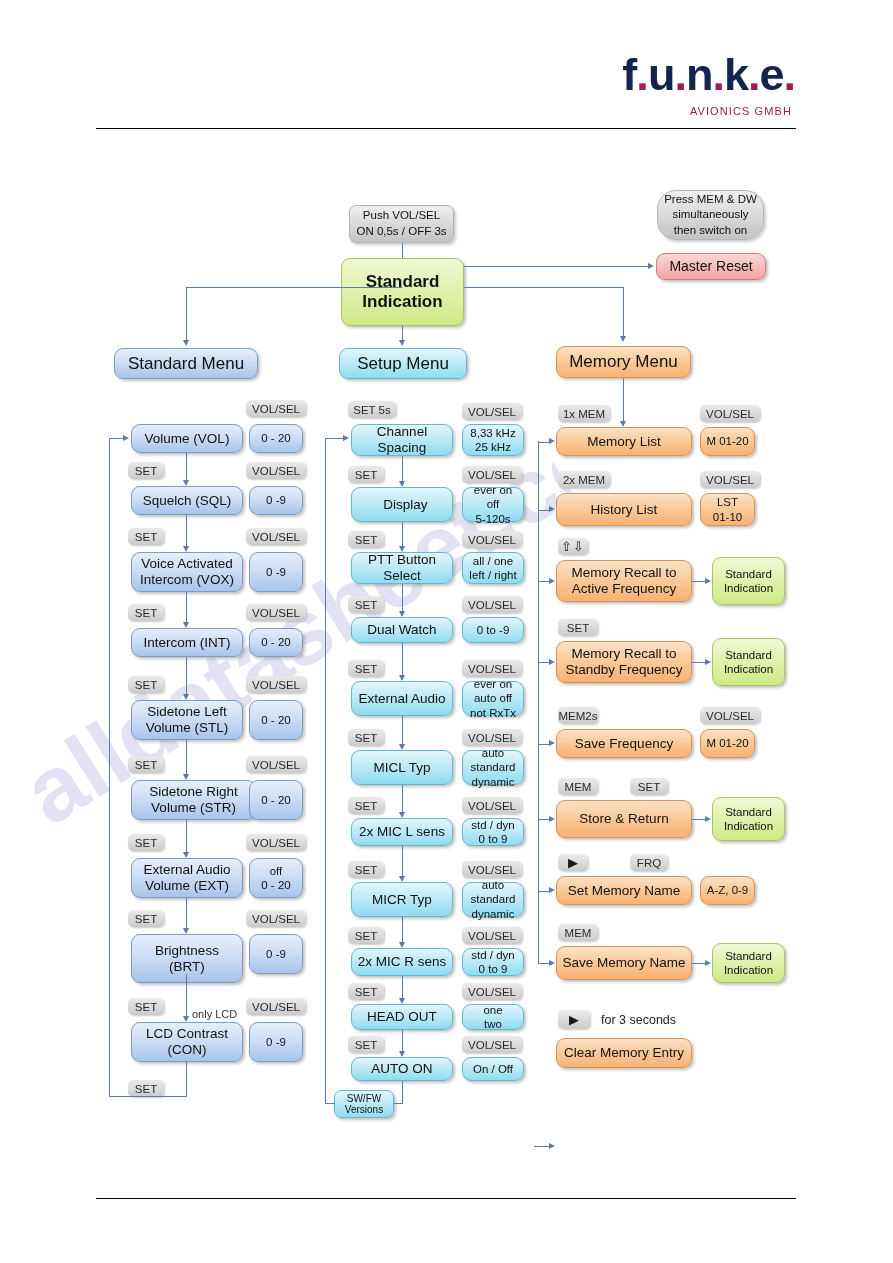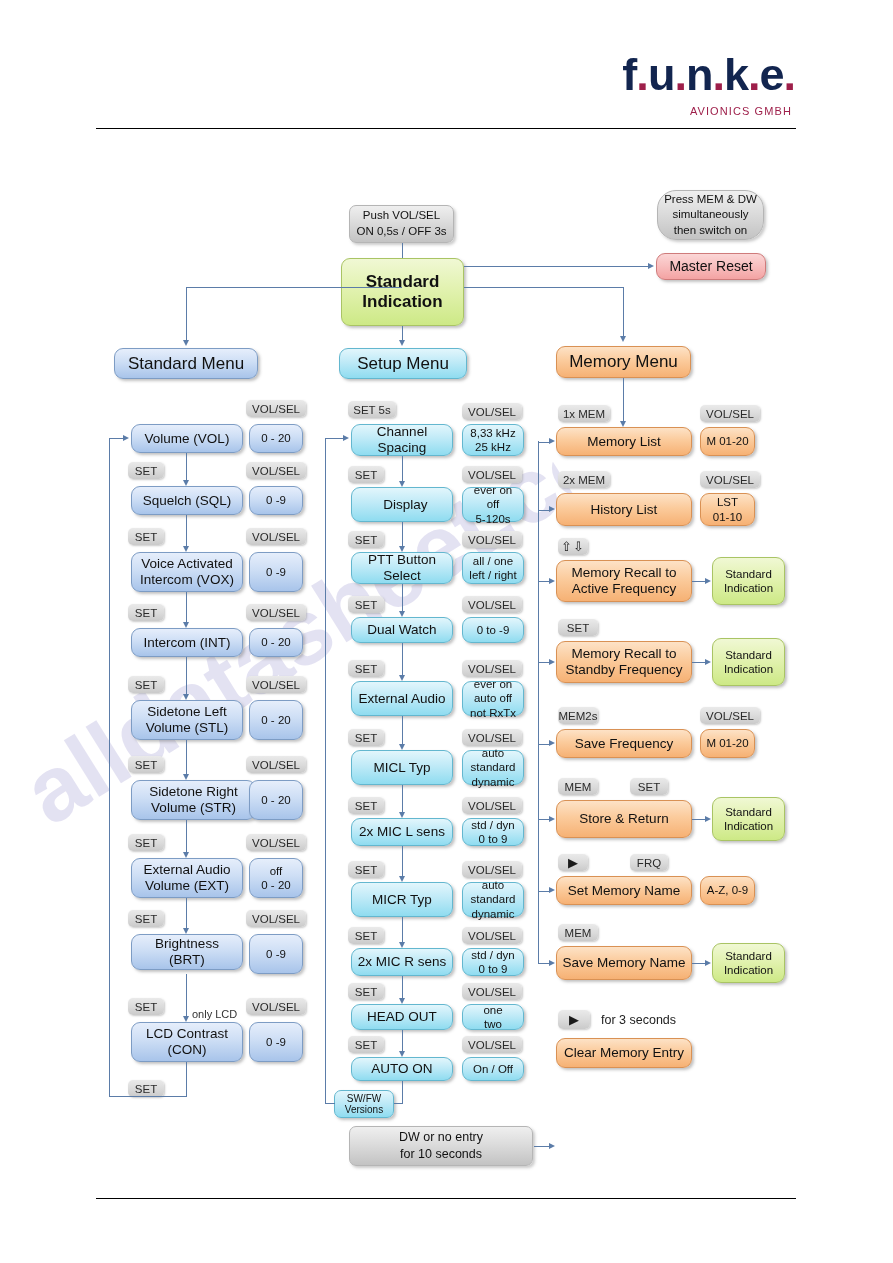--- a/index.html
+++ b/index.html
@@ -260,21 +260,21 @@
       <div class="node blue" style="left:131px; top:858px; width:112px; height:40px;">
         <span>External Audio<br>Volume  (EXT)</span>
       </div>
       <div class="node blue val" style="left:249px; top:858px; width:54px; height:40px;">
         <span>off<br>0 - 20</span>
       </div>
       <div class="vline" style="left:186px; top:898px; height:30px;"></div>
       <div class="arrow-down" style="left:182.5px; top:928px;"></div>
       <div class="tag" style="left:128px; top:910px; width:36px; height:17px;">SET</div>
       <div class="tag" style="left:246px; top:910px; width:60px; height:17px;">VOL/SEL</div>
-      <div class="node blue" style="left:131px; top:934px; width:112px; height:36px;">
+      <div class="node blue" style="left:131px; top:934px; width:112px; height:49px;">
         <span>Brightness<br>(BRT)</span>
       </div>
       <div class="node blue val" style="left:249px; top:934px; width:54px; height:40px;">
         <span>0 -9</span>
       </div>
       <div class="vline" style="left:186px; top:974px; height:42px;"></div>
       <div class="arrow-down" style="left:182.5px; top:1016px;"></div>
       <div class="tag" style="left:128px; top:998px; width:36px; height:17px;">SET</div>
       <div class="tag" style="left:246px; top:998px; width:60px; height:17px;">VOL/SEL</div>
       <div class="node blue" style="left:131px; top:1022px; width:112px; height:40px;">
@@ -505,22 +505,16 @@
       <div class="arrow-down" style="left:619.5px; top:421px;"></div>
       <div class="tag" style="left:558px; top:1010px; width:32px; height:19px;">
         <span class="tri-glyph">▶</span>
       </div>
       <div class="note" style="left:601px; top:1013px;">for 3 seconds</div>
       <div class="node orange" style="left:556px; top:1038px; width:136px; height:30px; font-size:13.5px;">
         <span>Clear Memory Entry</span>
       </div>
     </div>
 
-  <div class="grey node" style="left:349px; top:1126px; width:184px; height:40px;">
-    <div style="font-size:12.5px; line-height:1.35;">
-      <span>DW or no entry</span><br>
-      <span>for 10 seconds</span>
-    </div>
-  </div>
   <div class="hline" style="left:534px; top:1146px; width:16px;"></div>
   <div class="arrow-right" style="left:549px; top:1142.5px;"></div>
 
 </div>
 
 </body></html>

